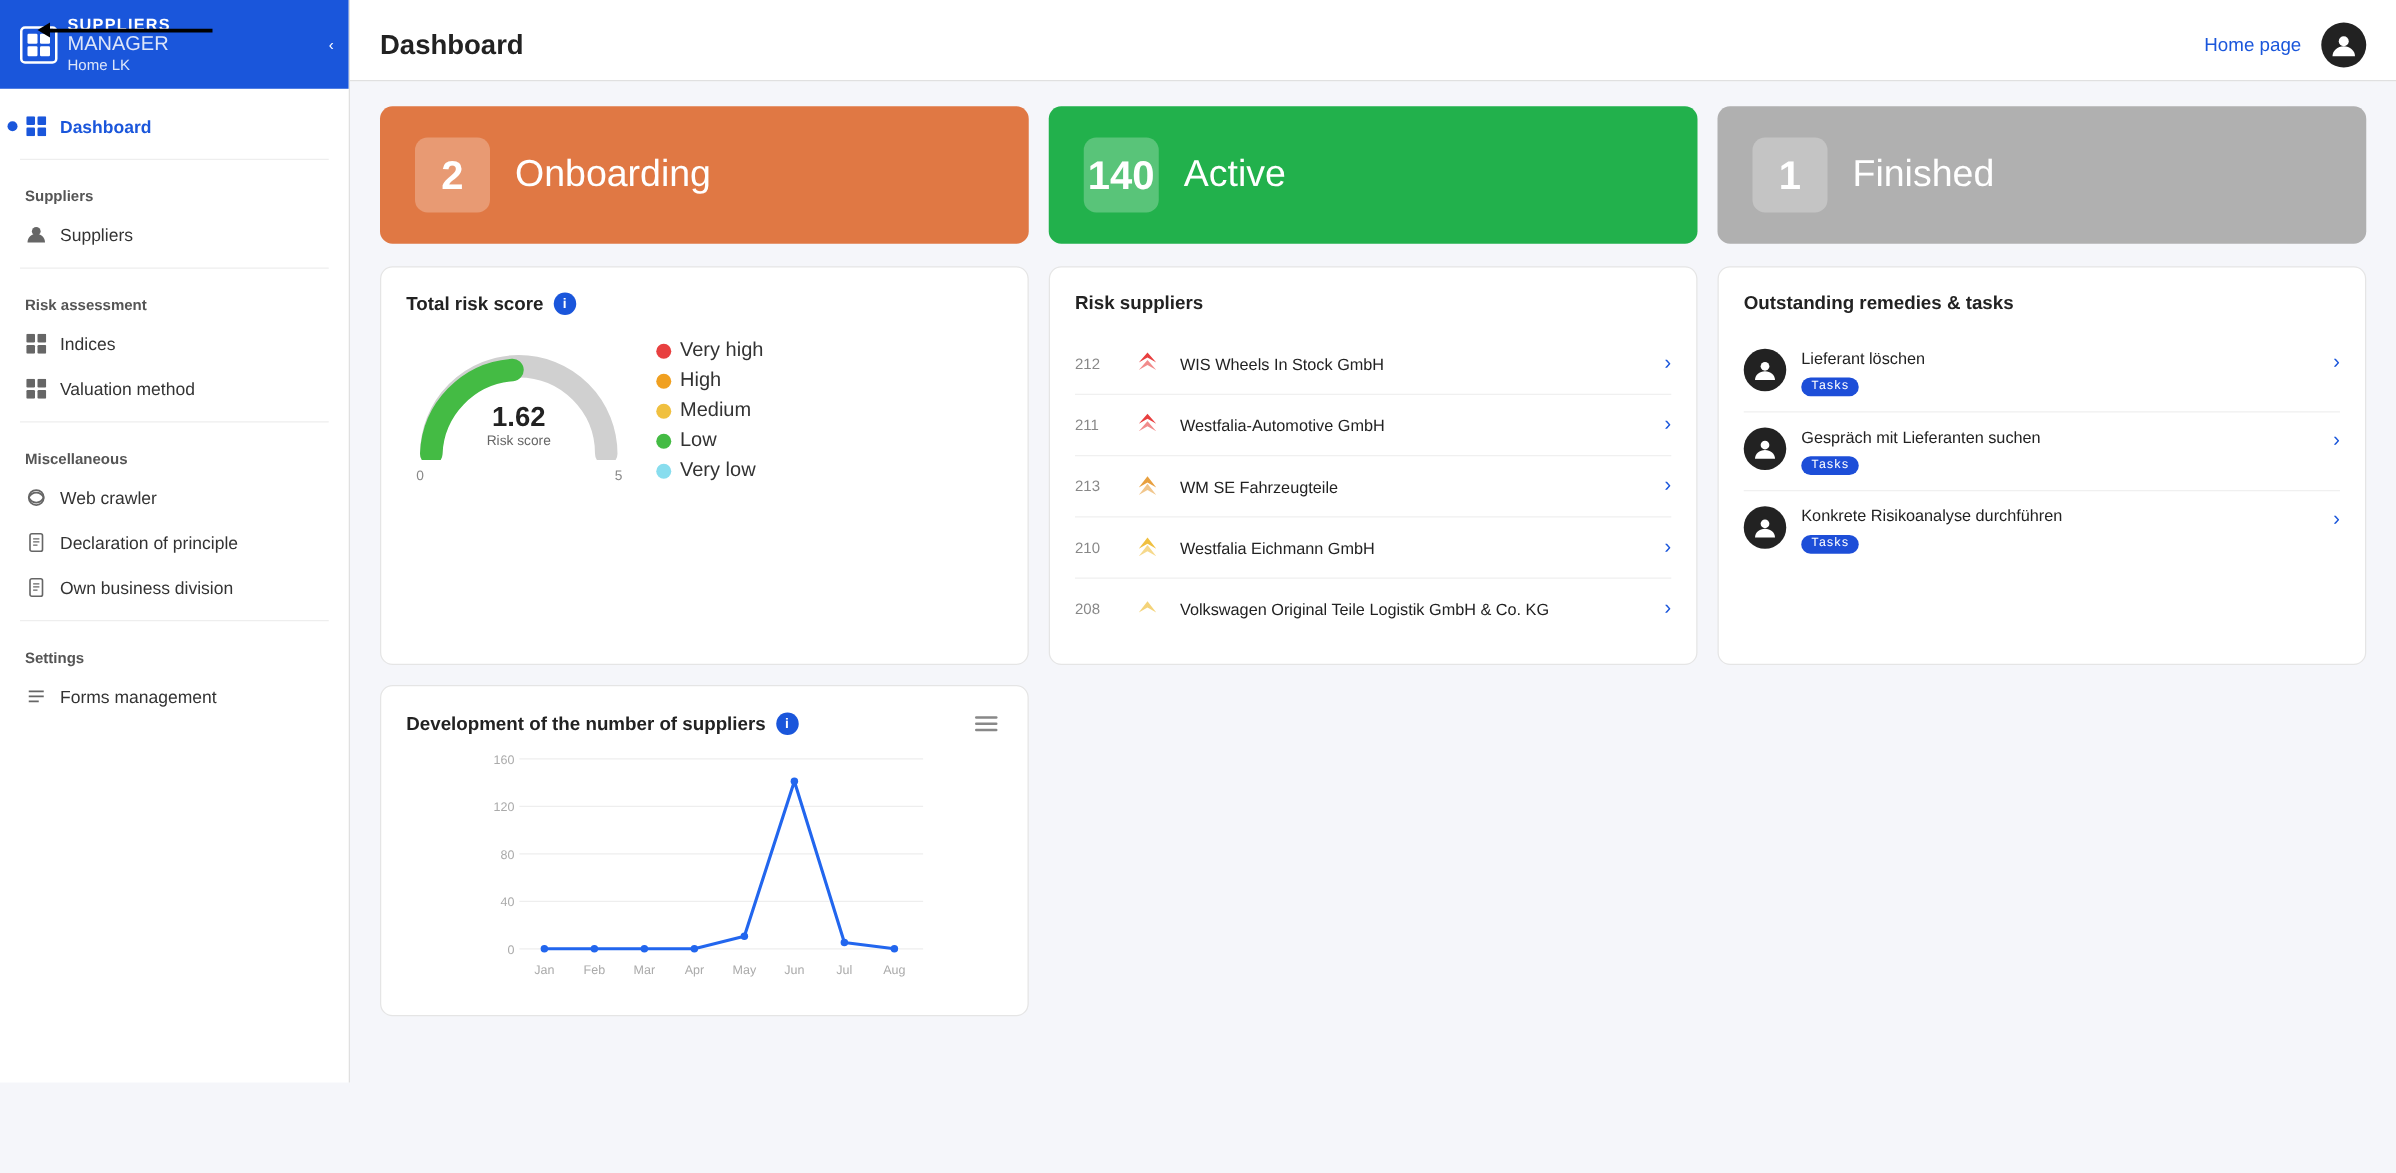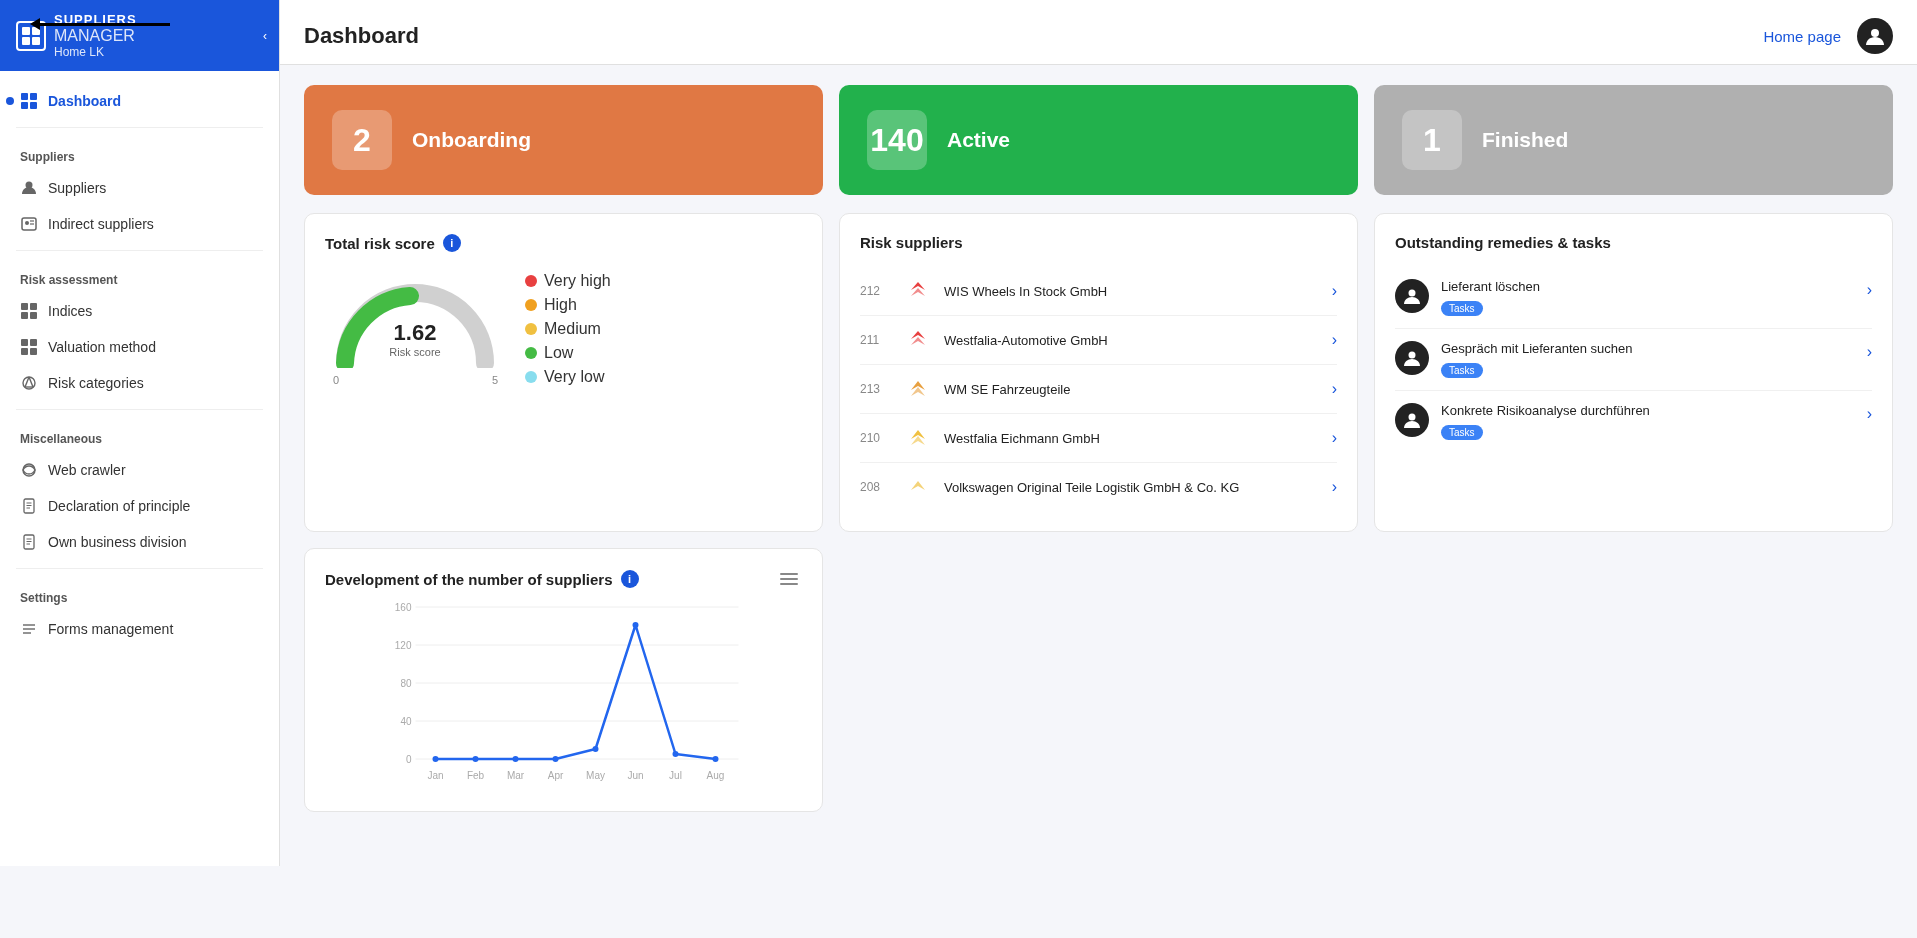--- a/index.html
+++ b/index.html
@@ -217,22 +217,22 @@
       height: 60px;
       background: rgba(255,255,255,0.25);
       border-radius: 10px;
       display: flex;
       align-items: center;
       justify-content: center;
       font-size: 32px;
       font-weight: 700;
     }
     .status-label {
-      font-size: 21px;
-      font-weight: 700;
+      font-size: 30px;
+      font-weight: 400;
     }
 
     
     .widget-grid {
       display: grid;
       grid-template-columns: 1fr 1fr 1fr;
       gap: 16px;
     }
 
     .widget {
@@ -384,25 +384,26 @@
     .task-content {
       flex: 1;
     }
     .task-title {
       font-size: 13px;
       color: #222;
       margin-bottom: 4px;
     }
     .task-badge {
       display: inline-block;
-      background: #3b82f6;
+      background: #1d4ed8;
       color: #fff;
       font-size: 10px;
       padding: 2px 8px;
       border-radius: 10px;
+      font-family: Liberation Mono, monospace;
     }
     .task-chevron {
       color: #1a56db;
       font-size: 16px;
       padding-top: 2px;
     }
 
     
     .chart-area {
       width: 100%;
@@ -466,31 +467,20 @@
 
     <div class="sidebar-section-label">Suppliers</div>
     <div class="sidebar-item">
       <span class="sidebar-item-icon">
         <svg width="16" height="16" viewBox="0 0 16 16" fill="currentColor">
           <circle cx="8" cy="5" r="3.5"></circle>
           <path d="M1 14c0-3.866 3.134-7 7-7s7 3.134 7 7H1z"></path>
         </svg>
       </span>
       <span>Suppliers</span>
-    </div>
-    <div class="sidebar-item">
-      <span class="sidebar-item-icon">
-        <svg width="16" height="16" viewBox="0 0 16 16" fill="currentColor">
-          <rect x="1" y="2" width="14" height="12" rx="2" fill="none" stroke="currentColor" stroke-width="1.5"></rect>
-          <circle cx="6" cy="7" r="2"></circle>
-          <line x1="9" y1="5" x2="13" y2="5" stroke="currentColor" stroke-width="1.2"></line>
-          <line x1="9" y1="8" x2="13" y2="8" stroke="currentColor" stroke-width="1.2"></line>
-        </svg>
-      </span>
-      <span>Indirect suppliers</span>
     </div>
 
     <div class="sidebar-divider"></div>
 
     <div class="sidebar-section-label">Risk assessment</div>
     <div class="sidebar-item">
       <span class="sidebar-item-icon">
         <svg width="16" height="16" viewBox="0 0 16 16" fill="currentColor">
           <rect x="0" y="0" width="7" height="7" rx="1"></rect>
           <rect x="9" y="0" width="7" height="7" rx="1"></rect>
@@ -503,31 +493,20 @@
     <div class="sidebar-item">
       <span class="sidebar-item-icon">
         <svg width="16" height="16" viewBox="0 0 16 16" fill="currentColor">
           <rect x="0" y="0" width="7" height="7" rx="1"></rect>
           <rect x="9" y="0" width="7" height="7" rx="1"></rect>
           <rect x="0" y="9" width="7" height="7" rx="1"></rect>
           <rect x="9" y="9" width="7" height="7" rx="1"></rect>
         </svg>
       </span>
       <span>Valuation method</span>
-    </div>
-    <div class="sidebar-item">
-      <span class="sidebar-item-icon">
-        <svg width="16" height="16" viewBox="0 0 16 16" fill="none" stroke="currentColor" stroke-width="1.4">
-          <circle cx="8" cy="8" r="6"></circle>
-          <line x1="8" y1="2" x2="12" y2="12"></line>
-          <line x1="8" y1="2" x2="4" y2="12"></line>
-          <line x1="4" y1="12" x2="12" y2="12"></line>
-        </svg>
-      </span>
-      <span>Risk categories</span>
     </div>
 
     <div class="sidebar-divider"></div>
 
     <div class="sidebar-section-label">Miscellaneous</div>
     <div class="sidebar-item">
       <span class="sidebar-item-icon">
         <svg width="16" height="16" viewBox="0 0 16 16" fill="none" stroke="currentColor" stroke-width="1.4">
           <circle cx="8" cy="8" r="6"></circle>
           <path d="M2 8 Q4 4 8 4 Q12 4 14 8"></path>

